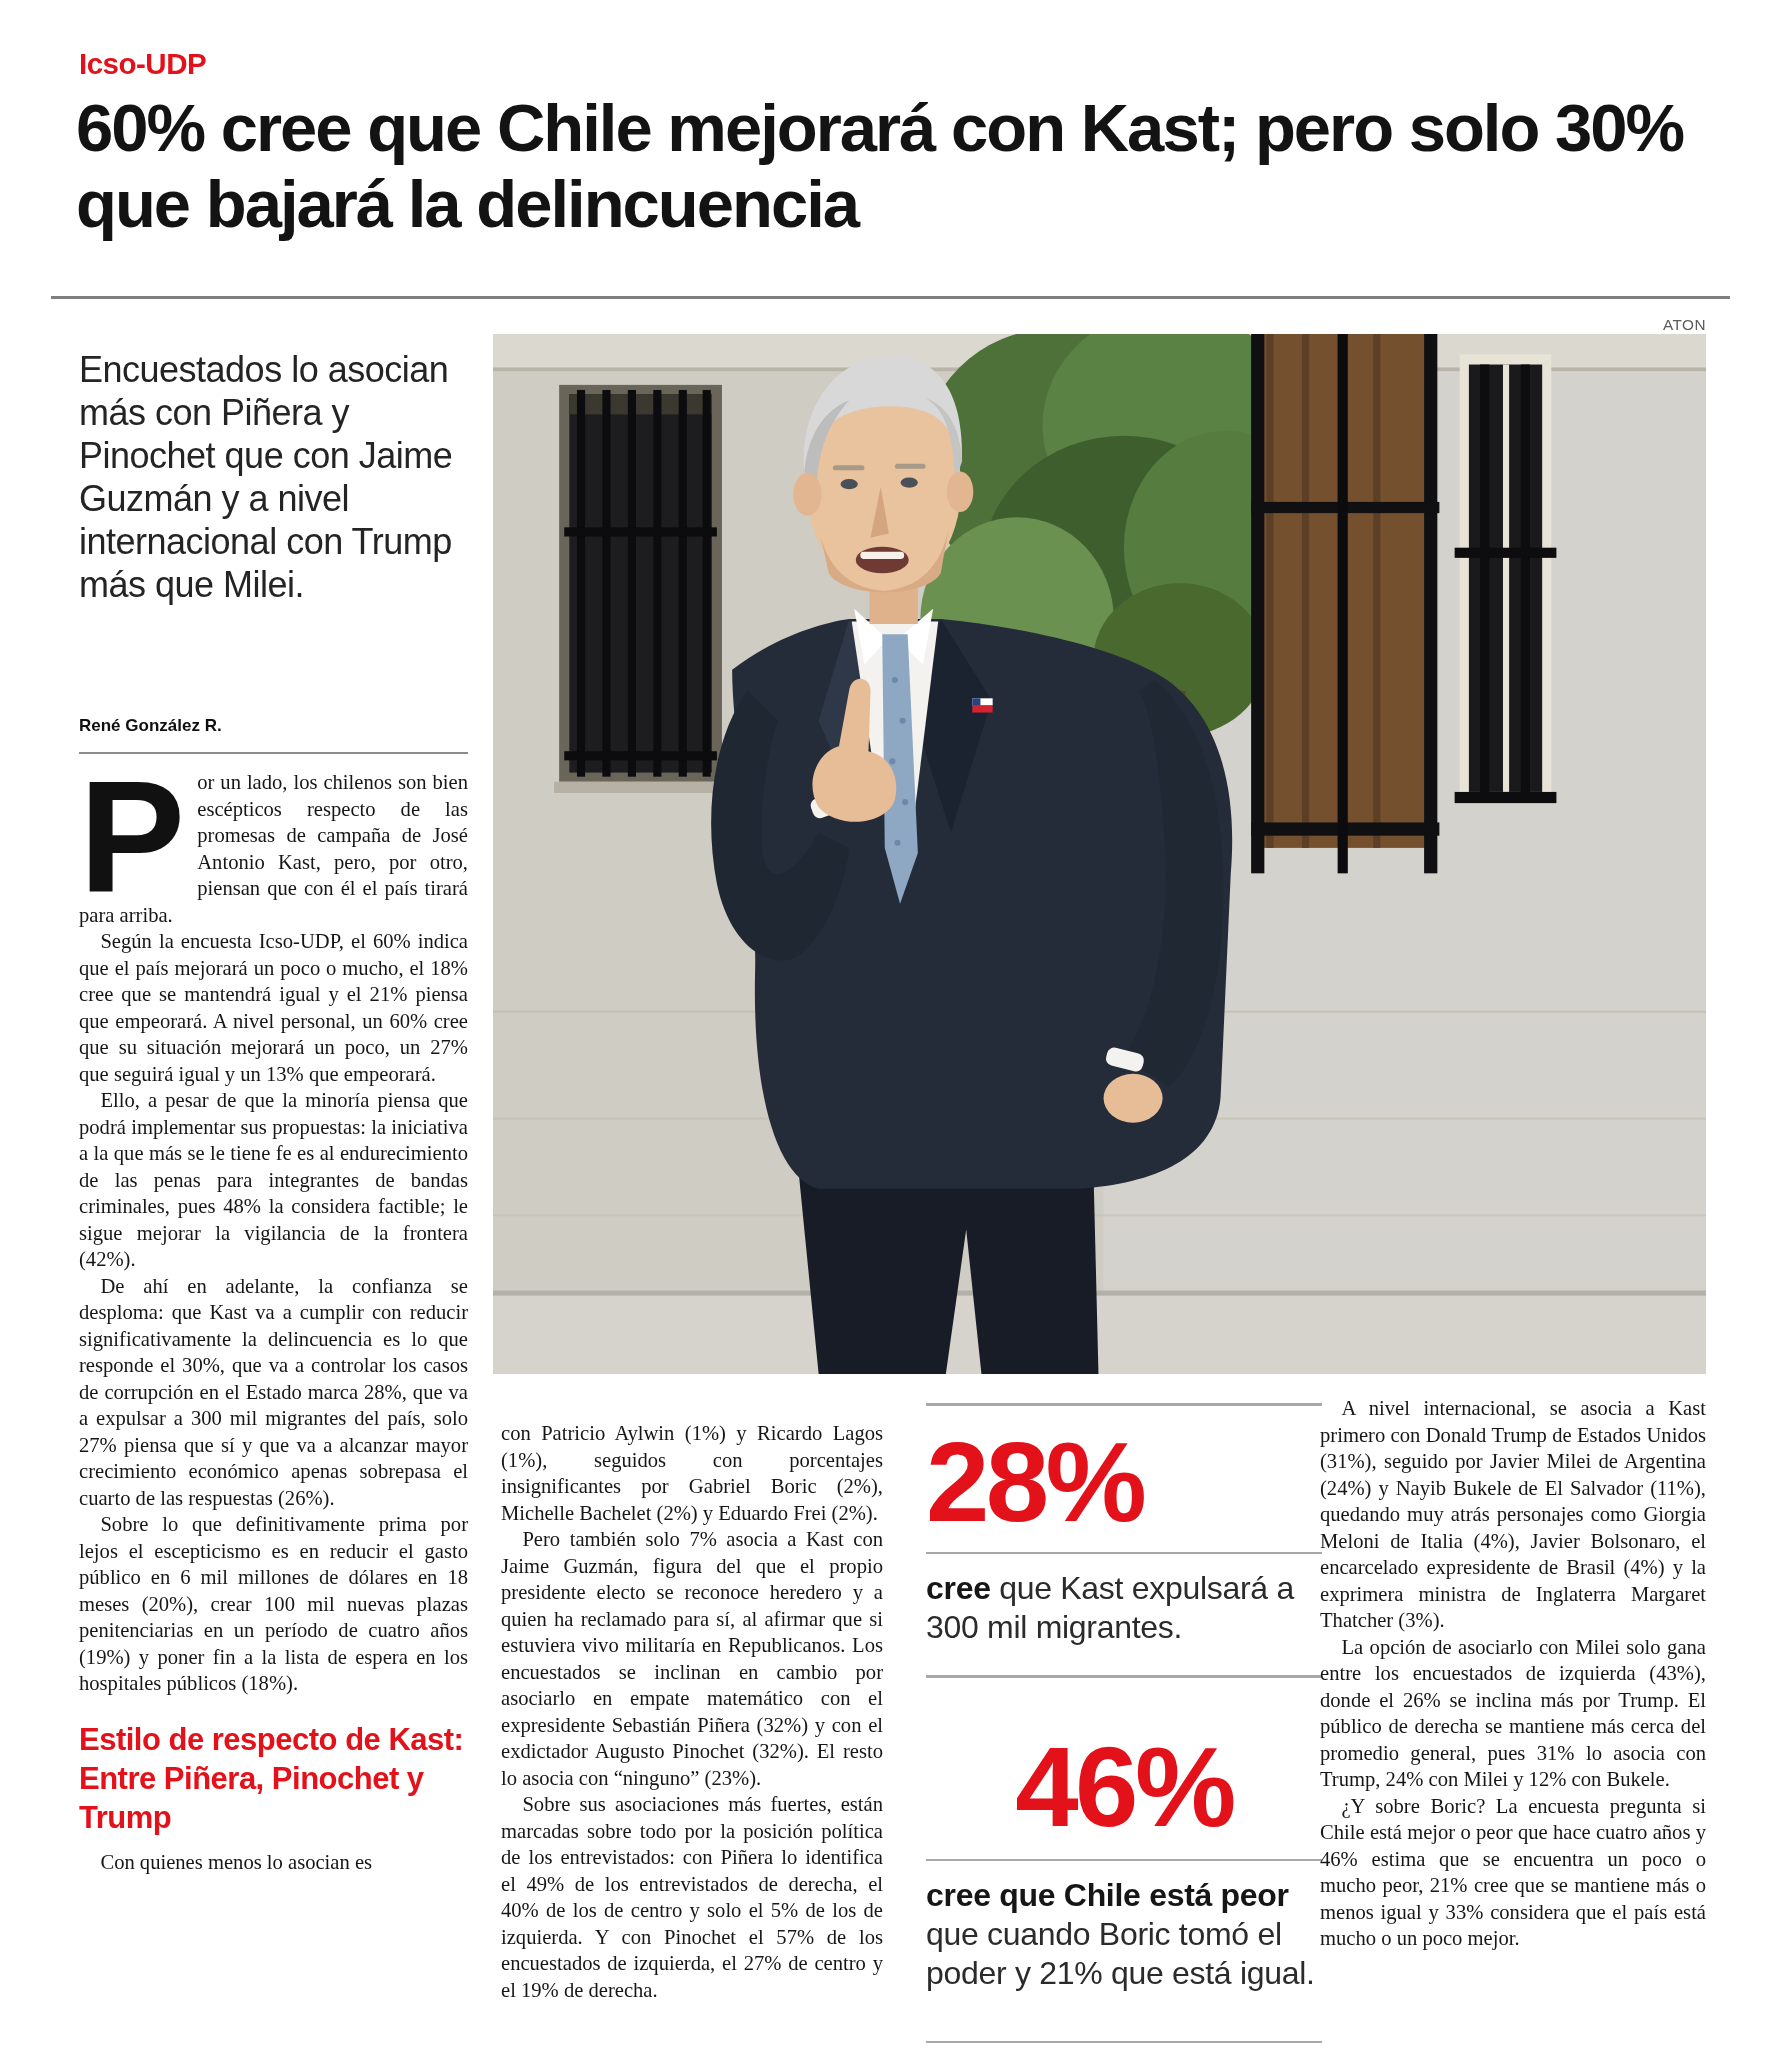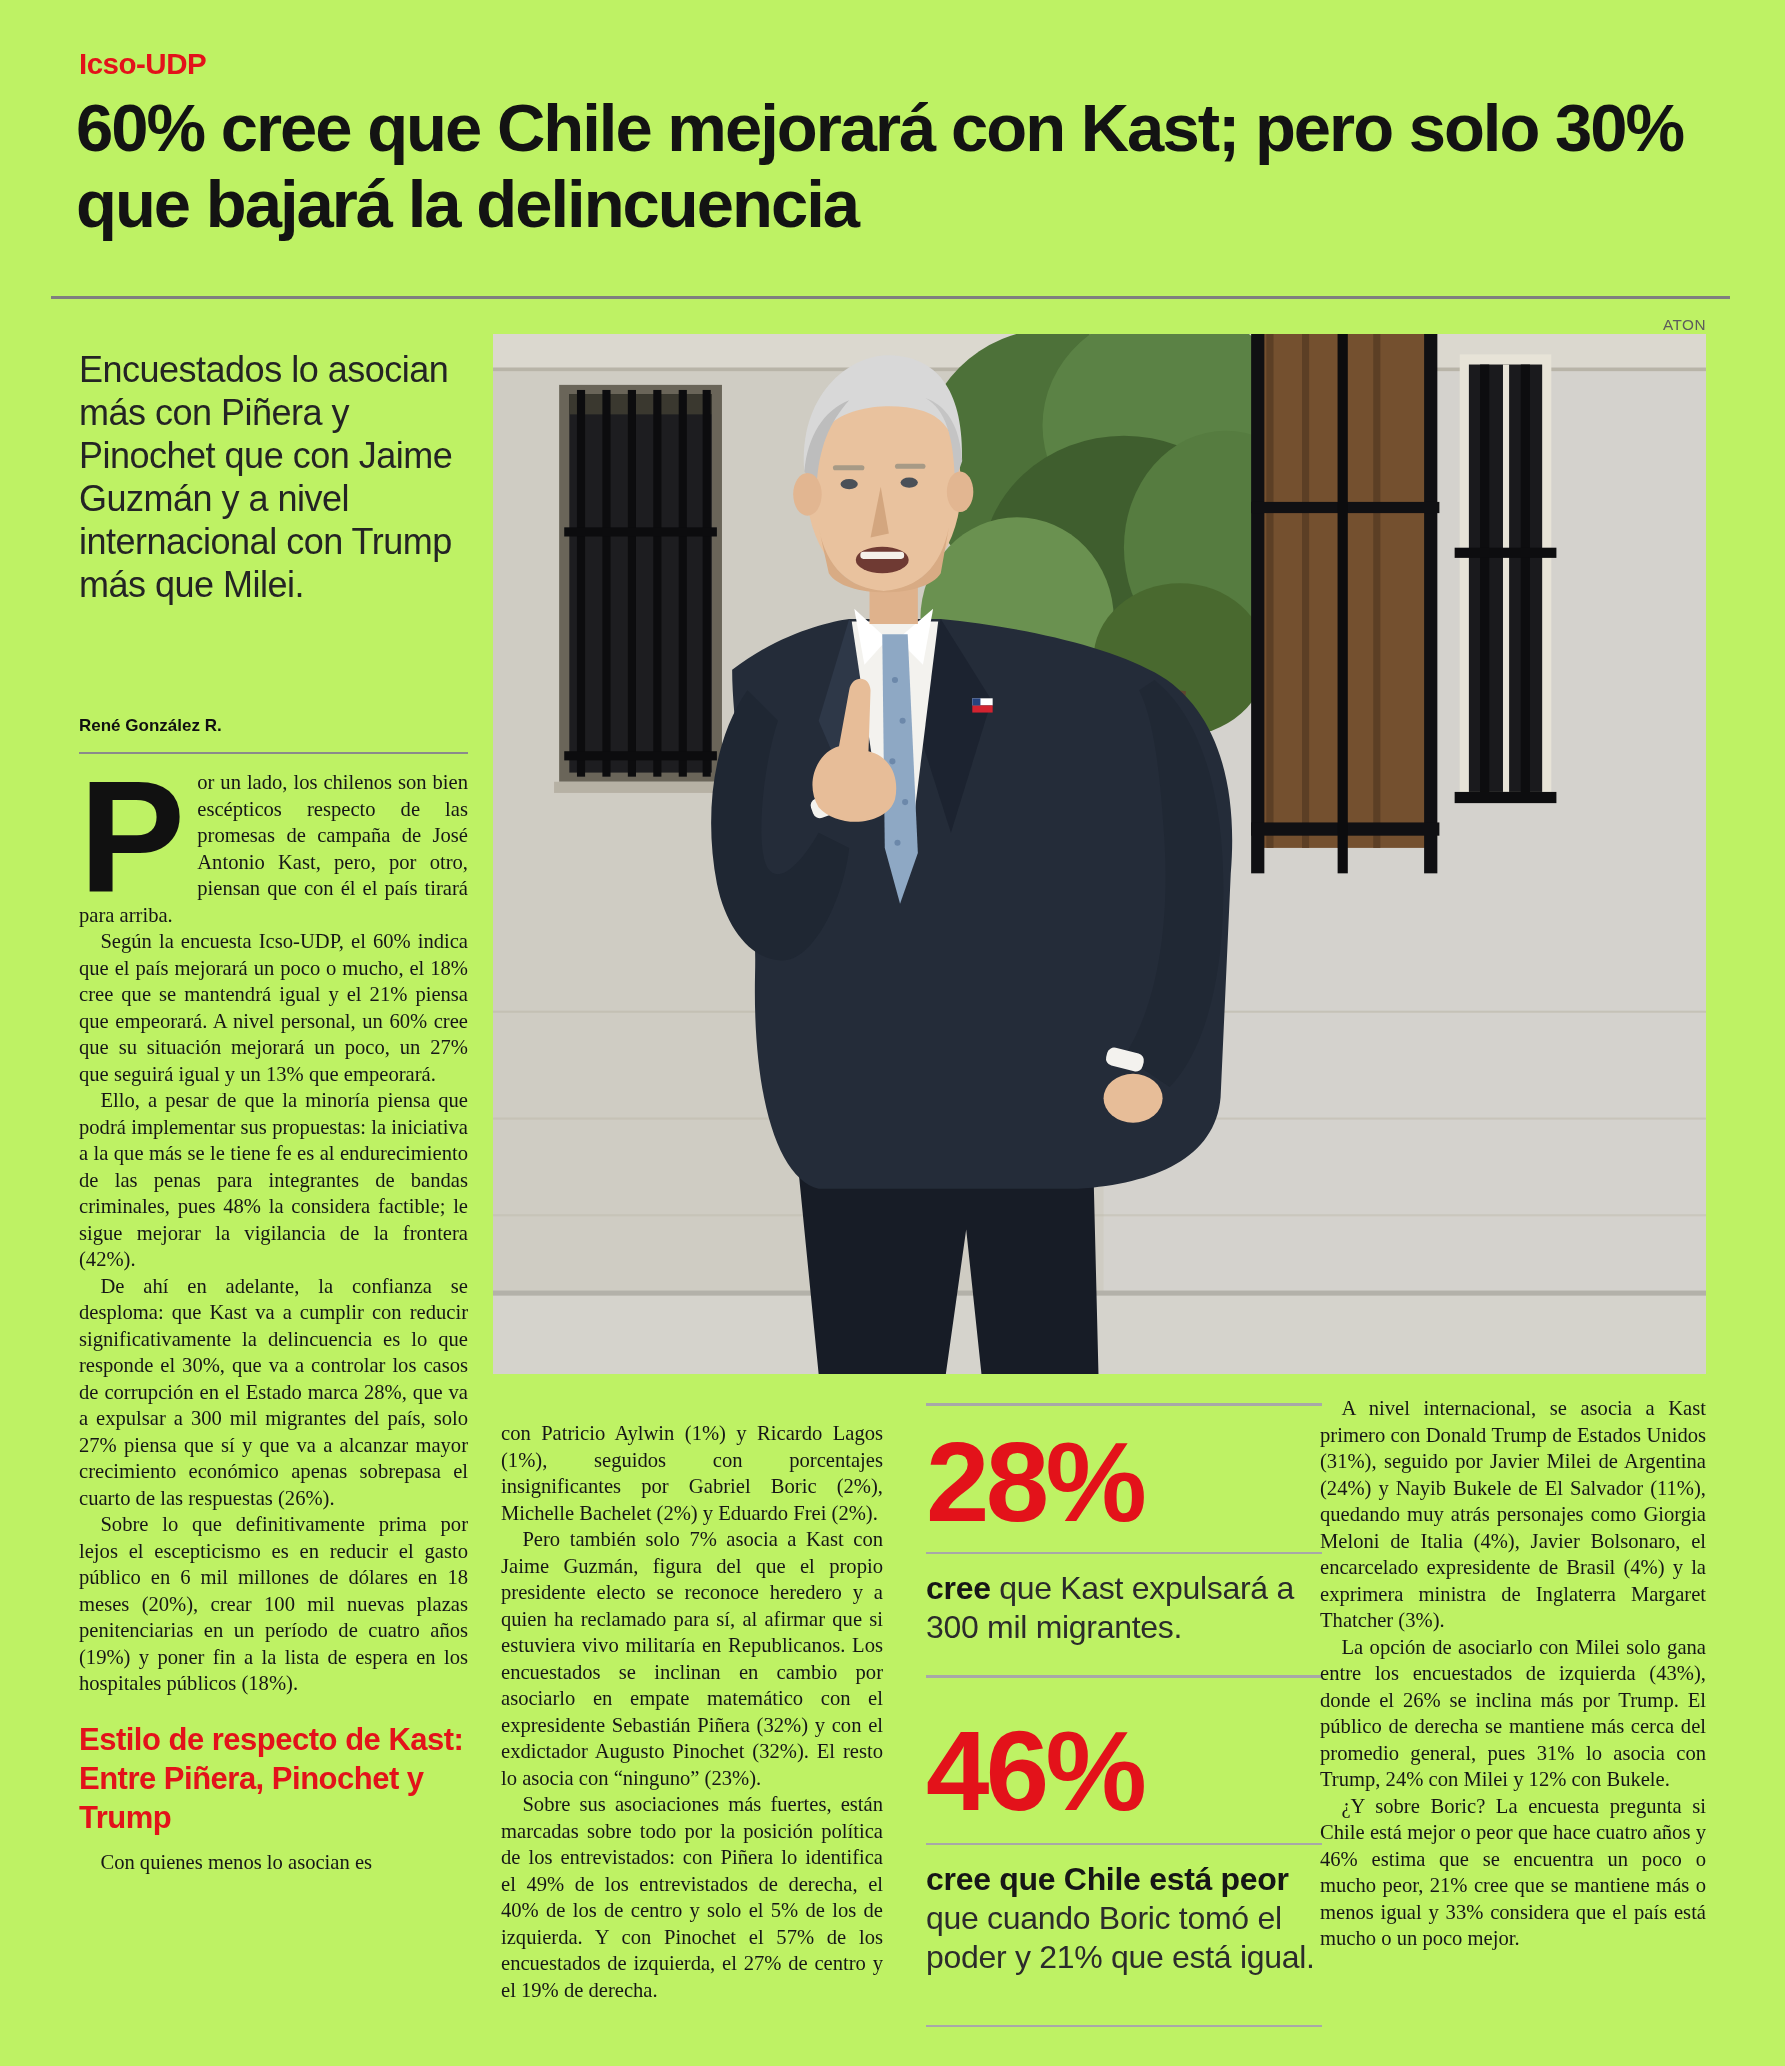--- a/index.html
+++ b/index.html
@@ -1,18 +1,18 @@
 <!DOCTYPE html>
 <html lang="es" style="font-size:8.1px"><head>
 <meta charset="utf-8">
 <style>
   html,body{margin:0;padding:0;background:#e8e8e8;}
   .page{
     position:relative; width:1785px; height:2066px; margin:0 auto;
-    background:#bef264; overflow:hidden;
+    background:#ffffff; overflow:hidden;
     font-family:"Liberation Sans","DejaVu Sans",sans-serif;
   }
   .kicker{
     position:absolute; left:79px; top:47px;
     font-size:29.5px; font-weight:bold; letter-spacing:-0.5px;
   }
   .headline{
     position:absolute; left:76px; top:90px; width:1659px; margin:0;
     font-size:67px; line-height:1.14; font-weight:bold; letter-spacing:-2px;
     color:#131313;
@@ -73,21 +73,21 @@
   .stat-number{
     font-size:114px; font-weight:bold; line-height:1; letter-spacing:-3.6px;
     margin:19.3px 0 13.2px 0;
   }
   .stat-caption{
     font-size:32px; line-height:39px; color:#2b2b2b; letter-spacing:-0.3px;
     margin:14.2px 0 28.5px 0;
   }
   .stat-caption .lead{font-weight:bold; color:#161616;}
   .stat-caption.second{margin-bottom:48px;}
-  .stat-number.second{margin-top:36px; margin-bottom:15.3px;}
+  .stat-number.second{margin-top:52px; margin-bottom:15.3px;text-align:center;}
 </style>
 </head>
 <body>
 
 <div class="page">
 
   <div class="kicker" style="color:#e3121a;">Icso-UDP</div>
 
   <h1 class="headline">60% cree que Chile mejorará con Kast; pero solo 30% que bajará la delincuencia</h1>
 

